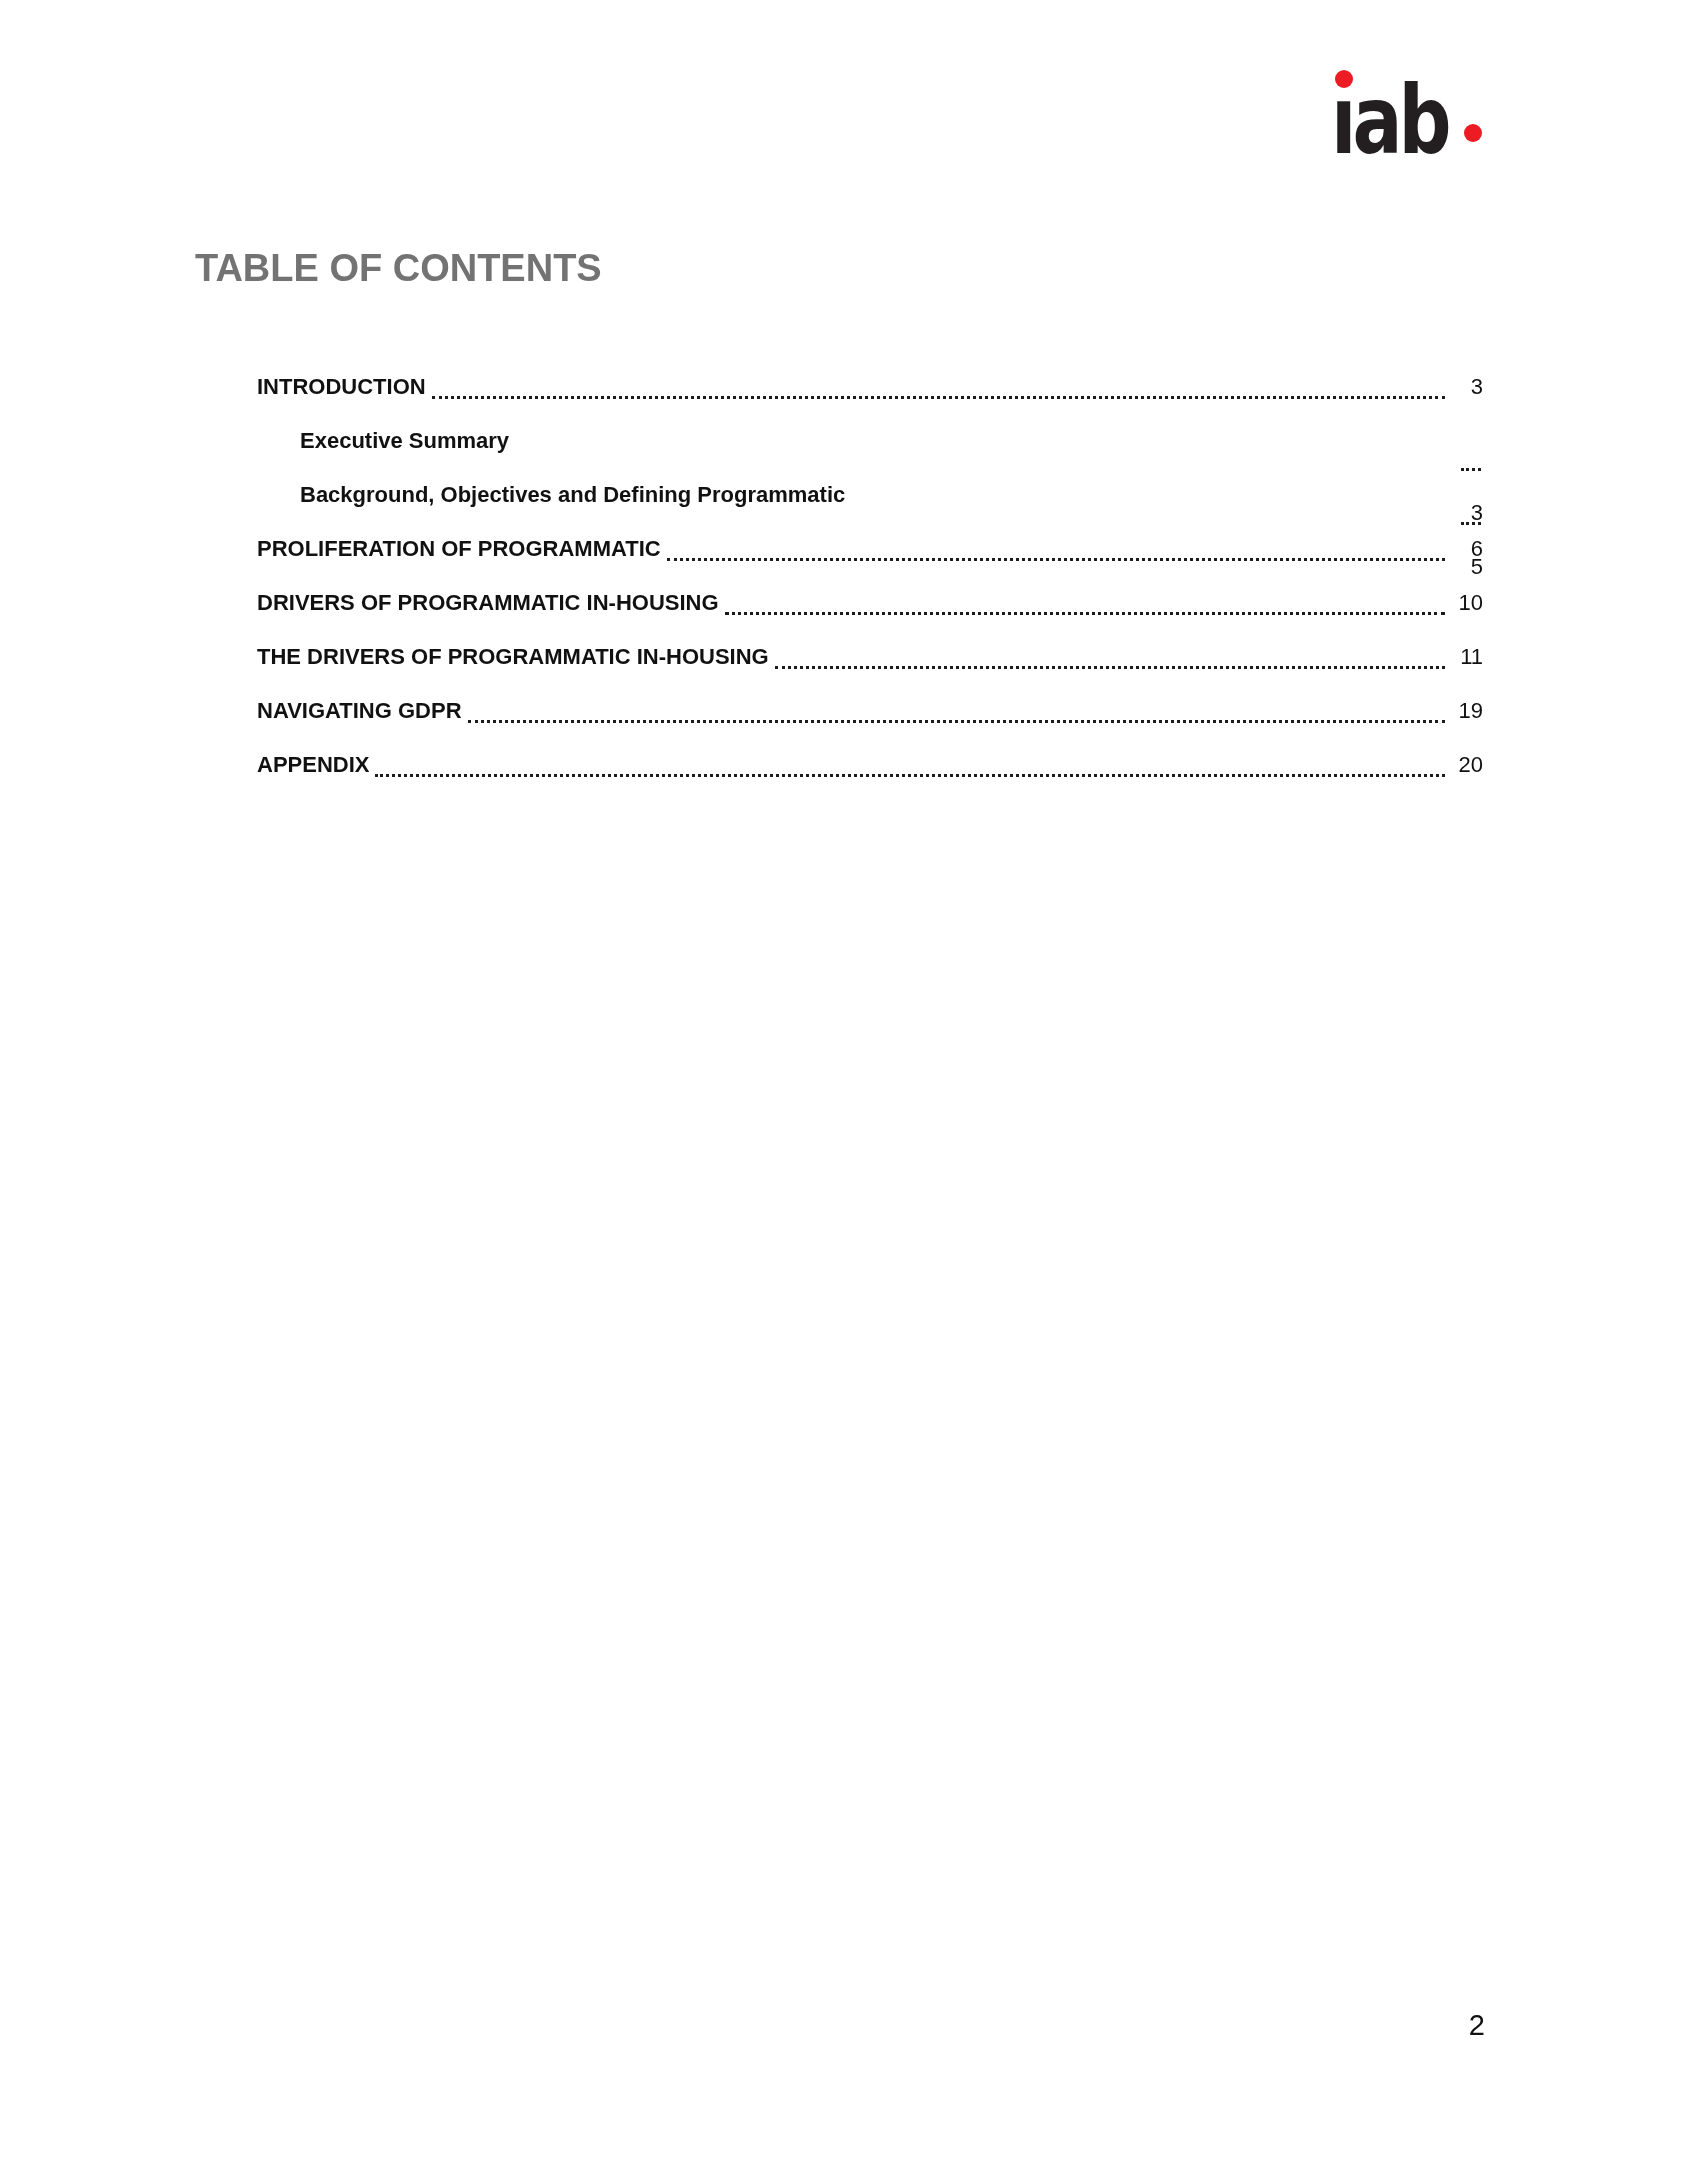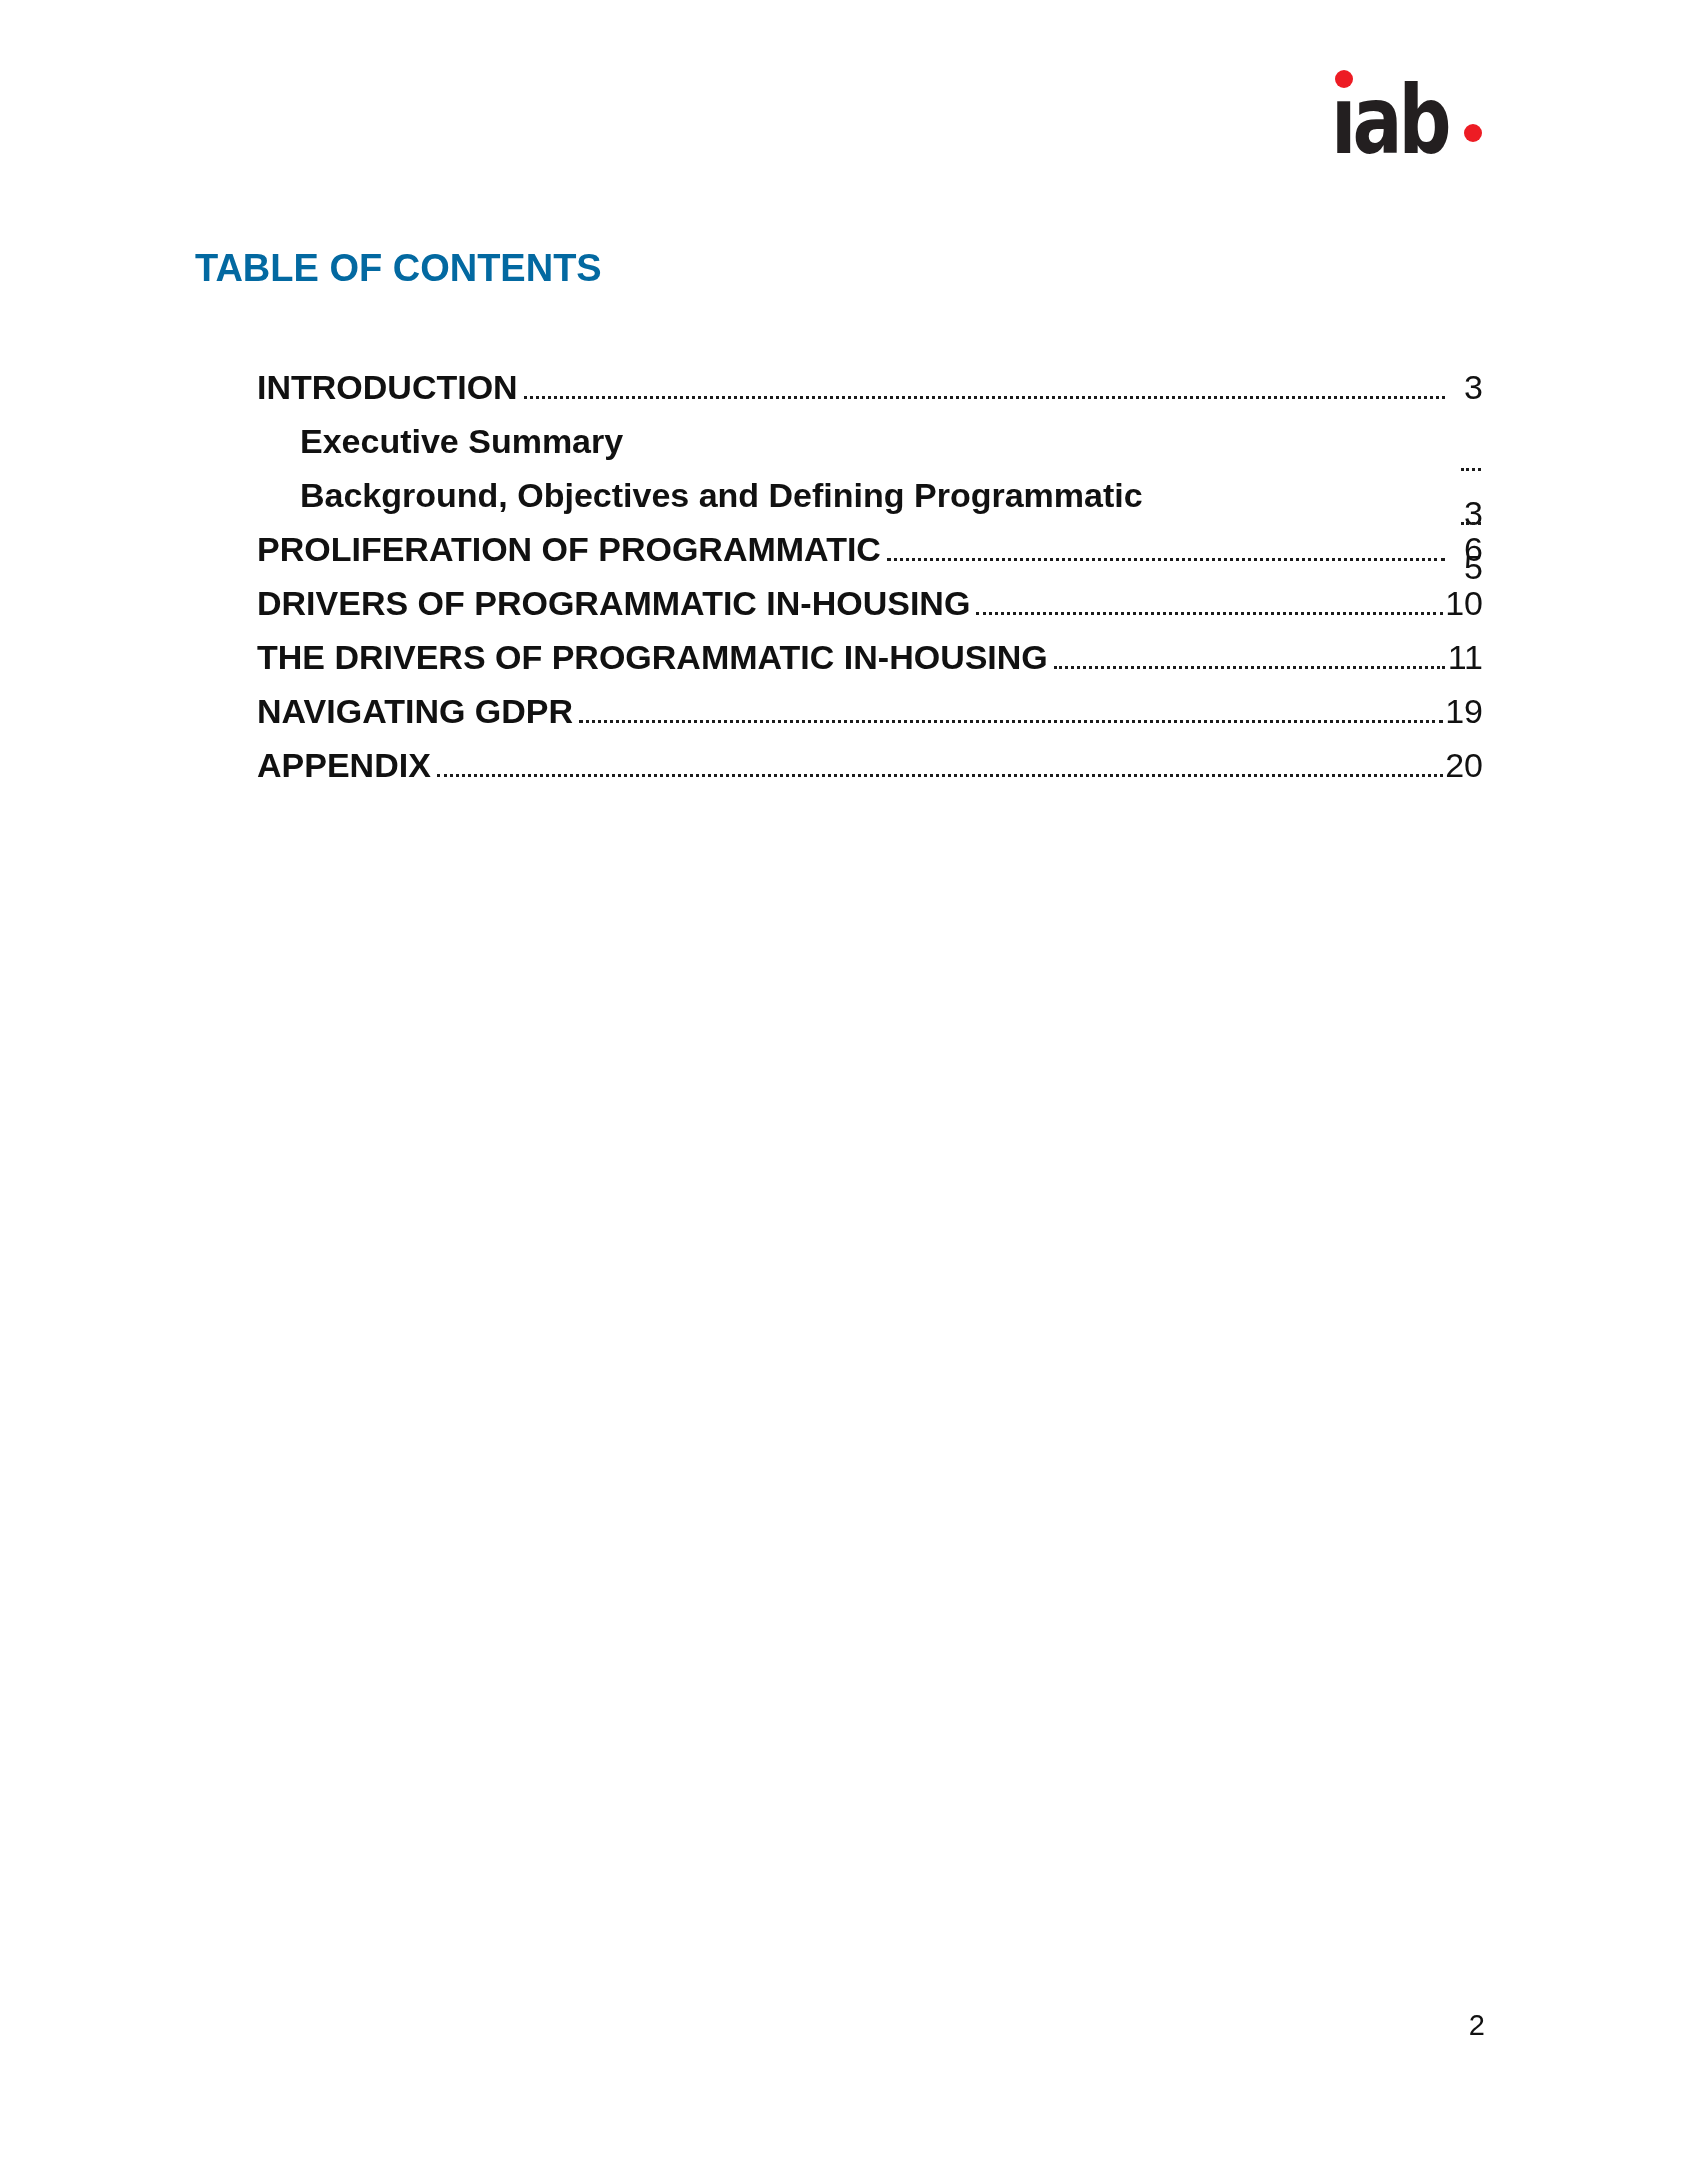--- a/index.html
+++ b/index.html
@@ -63,36 +63,36 @@
   }
 
   
   .toc-heading {
     position: absolute;
     left: 195px;
     top: 246px;
     font-size: 38px;
     line-height: 44px;
     font-weight: bold;
-    color: #0369a1;
+    color: #737373;
     white-space: nowrap;
   }
 
   
   .toc-list {
     position: absolute;
     left: 257px;
     top: 360px;
     width: 1226px;
   }
   .toc-row {
     display: flex;
     height: 54px;
     line-height: 54px;
-    font-size: 34px;
+    font-size: 22px;
   }
   .toc-row.level2 {
     padding-left: 43px;
     flex-direction: column;
   }
   .toc-label {
     font-weight: bold;
     white-space: nowrap;
   }
   .toc-leader {

